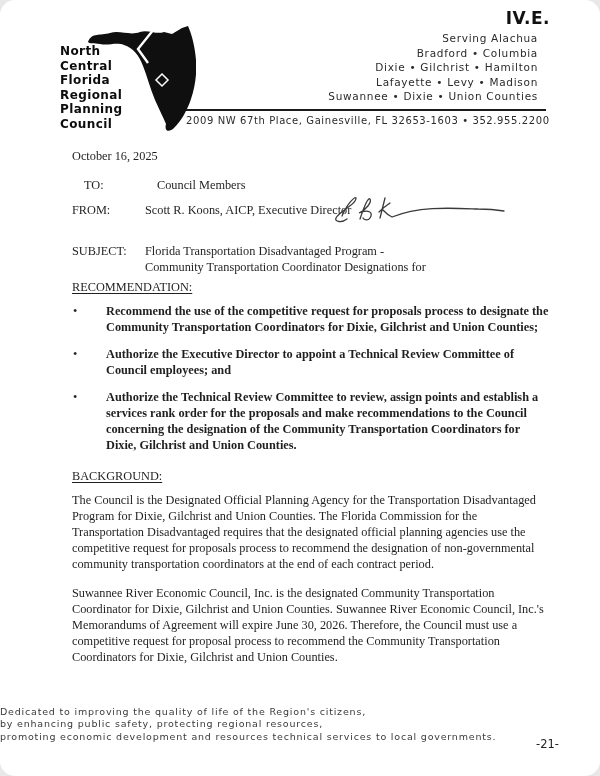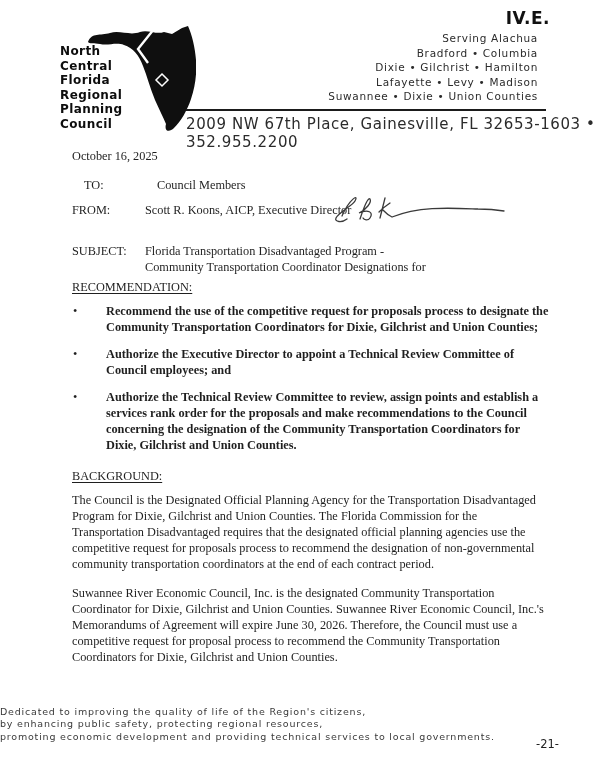--- a/index.html
+++ b/index.html
@@ -1,19 +1,19 @@
 <!DOCTYPE html>
 <html><head>
 <meta charset="utf-8">
 <style>
   html,body { margin:0; padding:0; background:#e8e8e8; }
   .page {
     position:relative; width:600px; height:776px; margin:0 auto;
     background:#ffffff; overflow:hidden;
-    font-family:"Liberation Serif", serif; color:#1f1f1f;
+    font-family:"Liberation Serif", serif; color:#1f1f1f;border-radius:15px;
   }
 
   
   .item-number {
     position:absolute; top:8px; right:50px;
     font-family:"DejaVu Sans", sans-serif; font-weight:bold;
     font-size:17px; letter-spacing:0.5px; color:#111;
   }
   .serving {
     position:absolute; top:31px; right:62px; text-align:right;
@@ -25,21 +25,21 @@
   .logo-text {
     position:absolute; top:28px; left:6px;
     font-family:"DejaVu Sans", sans-serif; font-weight:bold;
     font-size:12px; line-height:14.6px; letter-spacing:0.4px; color:#0d0d0d;
     text-shadow:-1.5px 0 0 #fff, 1.5px 0 0 #fff, 0 -1.5px 0 #fff, 0 1.5px 0 #fff,
                 -1px -1px 0 #fff, 1px -1px 0 #fff, -1px 1px 0 #fff, 1px 1px 0 #fff;
   }
   .head-rule { position:absolute; top:109px; left:186px; width:360px; height:2px; background:#1b1b1b; }
   .address {
     position:absolute; top:115px; left:186px;
-    font-family:"DejaVu Sans", sans-serif; font-size:15px;
+    font-family:"DejaVu Sans", sans-serif; font-size:10px;
     letter-spacing:0.6px; color:#2b2b2b;
   }
 
   
   .body { position:absolute; top:148px; left:72px; width:478px; font-size:12.3px; line-height:16px; }
   .field-row { display:flex; }
   .field-row .label { width:73px; flex:0 0 73px; }
   .row-to { margin-top:13px;margin-left:12px; }
   .row-from { margin-top:9px; position:relative; }
   .row-subject { margin-top:25px; }
@@ -149,17 +149,17 @@
     <div class="section-heading bg-heading">BACKGROUND:</div>
 
     <div class="para">The Council is the Designated Official Planning Agency for the Transportation Disadvantaged Program for Dixie, Gilchrist and Union Counties.  The Florida Commission for the Transportation Disadvantaged requires that the designated official planning agencies use the competitive request for proposals process to recommend the designation of non-governmental community transportation coordinators at the end of each contract period.</div>
     <div class="para">Suwannee River Economic Council, Inc. is the designated Community Transportation Coordinator for Dixie, Gilchrist and Union Counties.  Suwannee River Economic Council, Inc.'s Memorandums of Agreement will expire June 30, 2026.  Therefore, the Council must use a competitive request for proposal process to recommend the Community Transportation Coordinators for Dixie, Gilchrist and Union Counties.</div>
 
   </div>
 
   <div class="footer">
     <div>Dedicated to improving the quality of life of the Region's citizens,</div>
     <div>by enhancing public safety, protecting regional resources,</div>
-    <div>promoting economic development and providing technical services to local governments.</div>
+    <div>promoting economic development and resources technical services to local governments.</div>
   </div>
   <div class="page-number">-21-</div>
 
 </div>
 
 </body></html>

